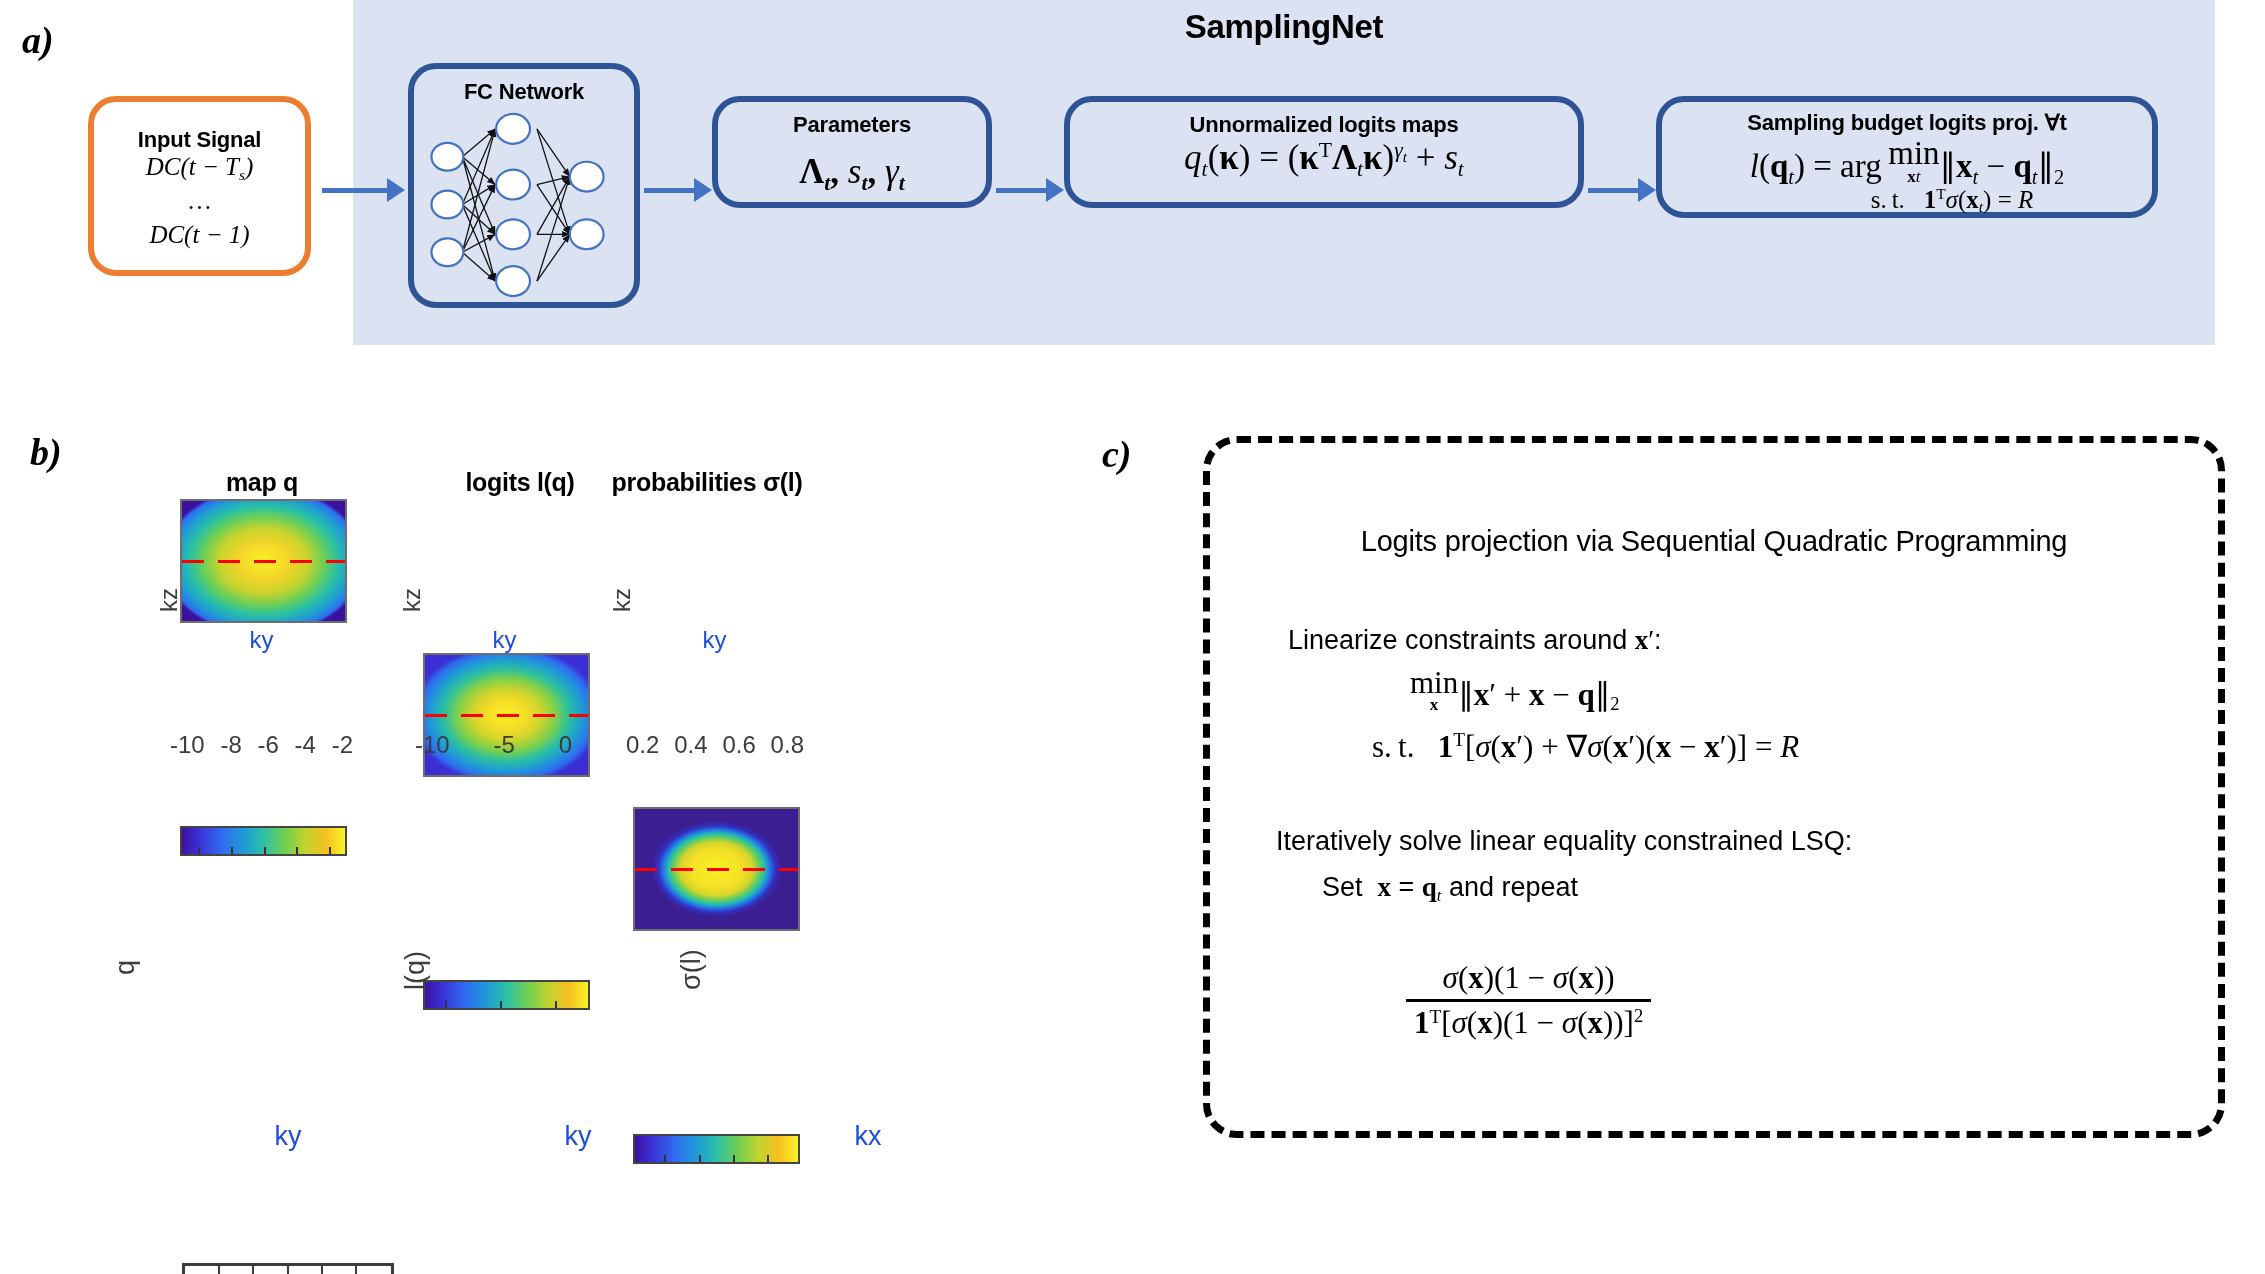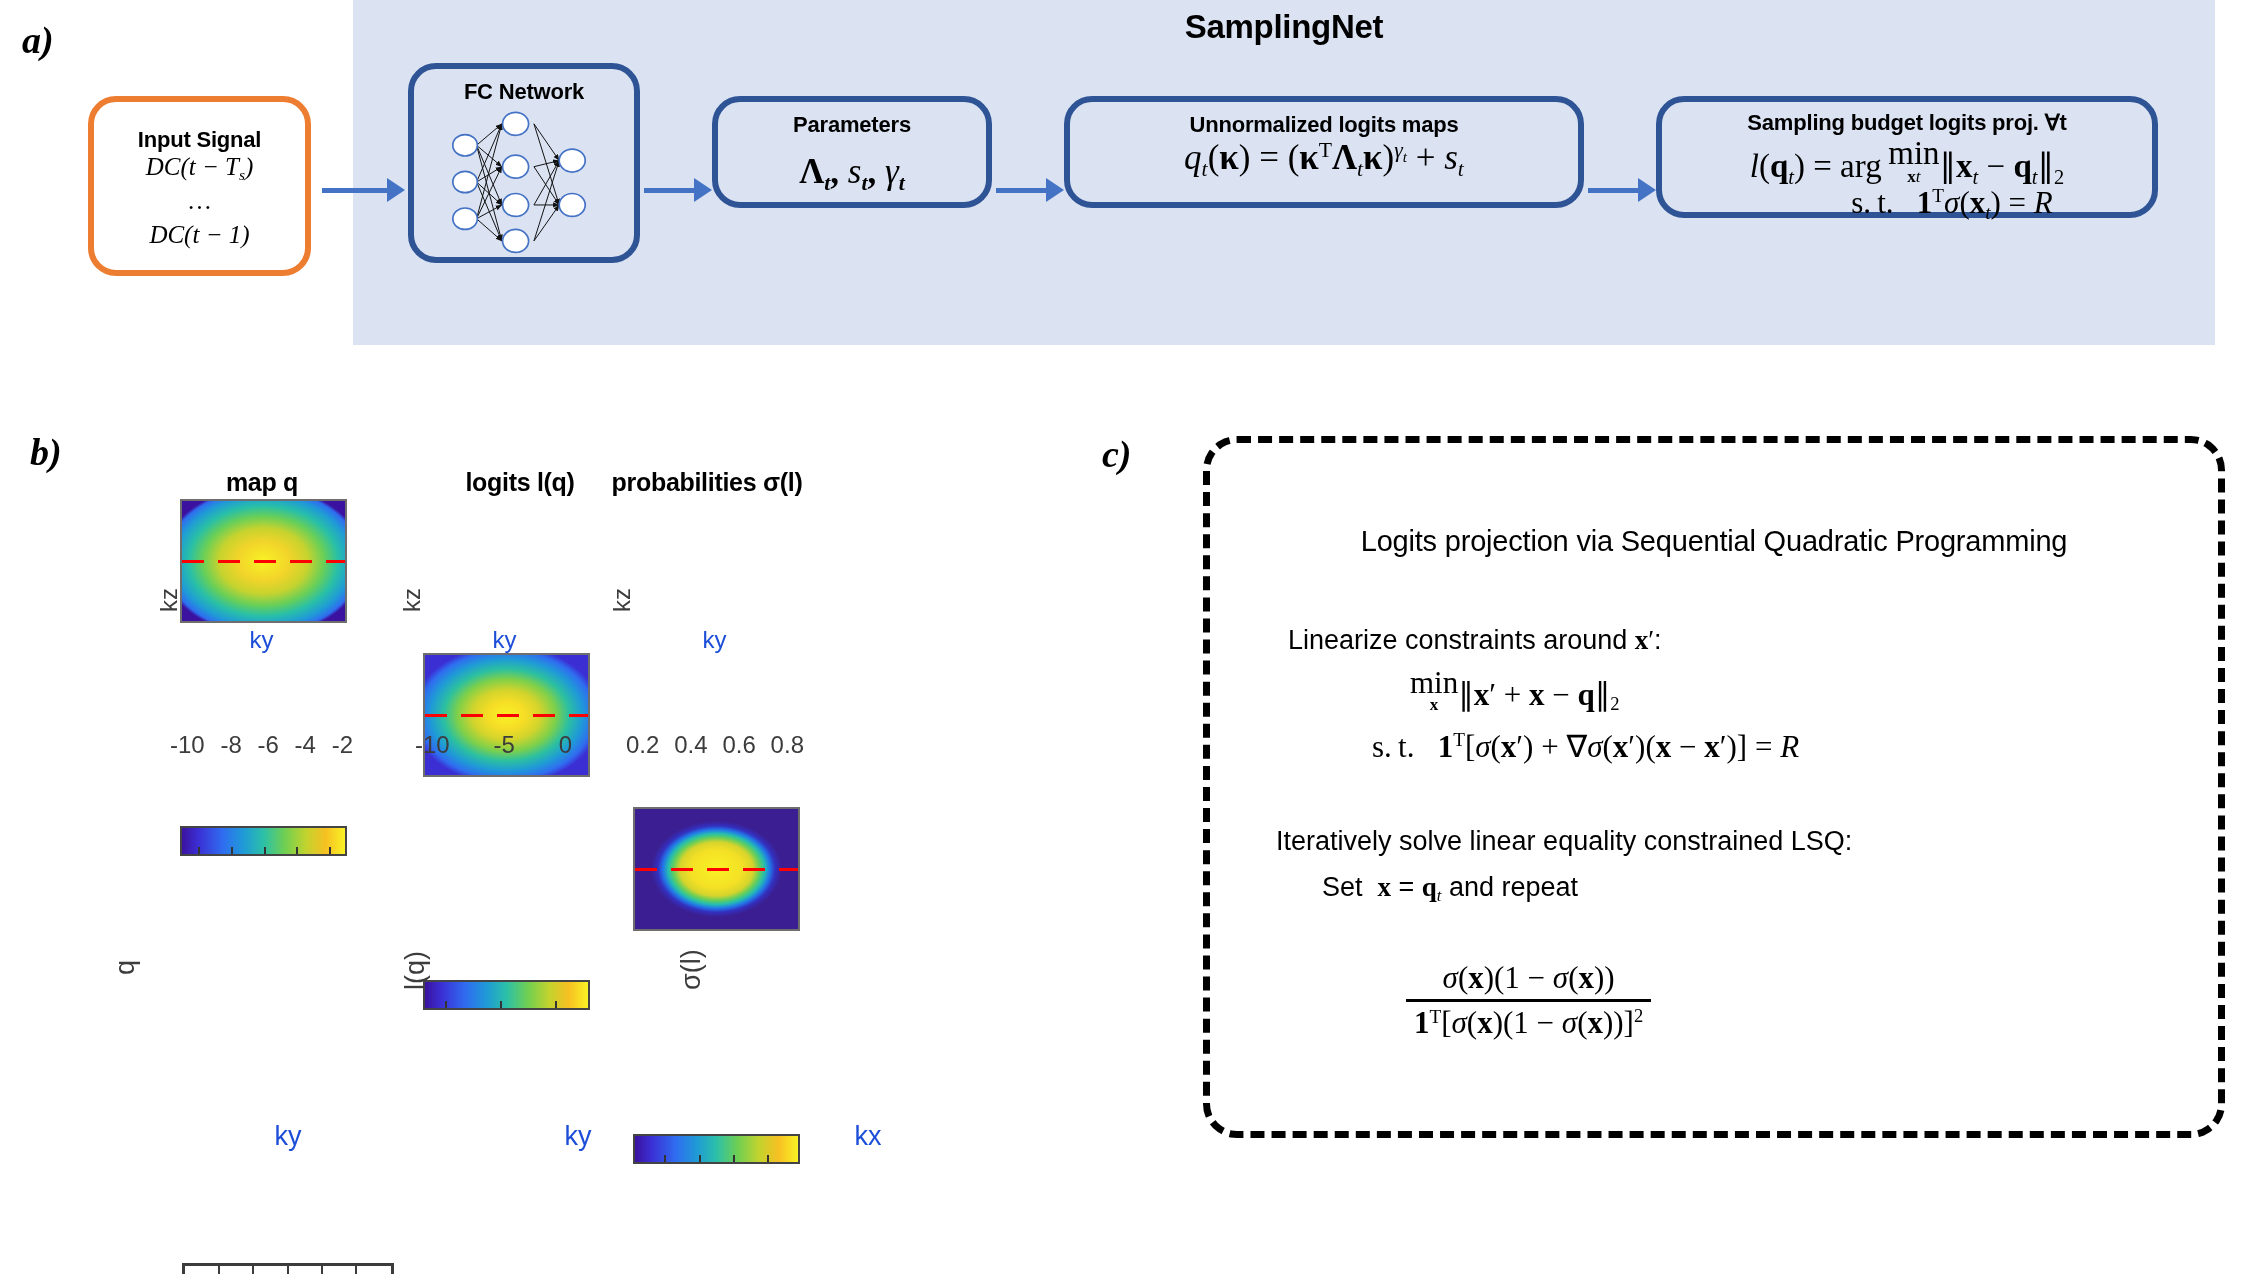--- a/index.html
+++ b/index.html
@@ -75,21 +75,21 @@
   <div class="mathserif it" style="font-size:25px;margin-top:12px;">
     DC(t − 1)
   </div>
 </div>
 
 <div class="abs arrow" style="left:322px;top:178px;">
   <div class="arrow-line" style="width:65px;"></div>
     <div class="arrow-head"></div>
 </div>
 
-<div class="abs flowbox blue" style="left:408px;top:63px;width:232px;height:200px;padding-top:10px;">
+<div class="abs flowbox blue" style="left:408px;top:63px;width:232px;height:245px;padding-top:10px;">
   <div class="box-title">FC Network</div>
   <svg width="210" height="196" viewBox="0 0 210 196" style="margin-top:2px;">
     <defs>
       <marker id="ah" markerWidth="7" markerHeight="7" refX="6.2" refY="2.6" orient="auto">
         <path d="M0,0 L6.5,2.6 L0,5.2 z" fill="#111"></path>
       </marker>
     </defs>
     <g stroke="#111" stroke-width="1.3" marker-end="url(#ah)" fill="none">
       <line x1="43" y1="50" x2="76" y2="22"></line>
         <line x1="43" y1="50" x2="76" y2="78"></line>
@@ -158,21 +158,21 @@
 <div class="abs flowbox blue" style="left:1656px;top:96px;width:502px;height:122px;padding-top:8px;">
   <div class="box-title">
     <span>Sampling budget logits proj. ∀t</span>
   </div>
   <div class="mathserif" style="font-size:33px;margin-top:2px;line-height:1;">
     <span class="it">l</span>(<span class="bold">q</span><span class="sub">t</span>) = arg <span style="display:inline-block;text-align:center;vertical-align:-.15em;">
       <span style="display:block;line-height:.95;">min</span>
       <span style="display:block;font-size:.52em;line-height:.9;" class="bold">x<span style="font-style:italic;font-weight:400;">t</span></span>
     </span>∥<span class="bold">x</span><span class="sub">t</span> − <span class="bold">q</span><span class="sub">t</span>∥<span style="font-size:.62em;vertical-align:-.3em;">2</span>
   </div>
-  <div class="mathserif" style="font-size:31px;margin-top:-2px;padding-left:90px;">
+  <div class="mathserif" style="font-size:25px;margin-top:-2px;padding-left:90px;">
     s. t.&nbsp;&nbsp; <span class="bold">1</span><span class="sup">T</span><span class="it">σ</span>(<span class="bold">x</span><span class="sub">t</span>) = <span class="it">R</span>
   </div>
 </div>
 
 <div class="abs panel-letter" style="left:30px;top:430px;">b)</div>
 
 <div class="abs hm-title" style="left:162px;top:468px;width:200px;">map q</div>
 <div class="abs axlab-y" style="left:155px;top:612px;">kz</div>
 <div class="abs heatmap" style="left:180px;top:499px;width:163px;height:120px;">
   <svg width="163" height="120" viewBox="0 0 163 120" preserveAspectRatio="none">

